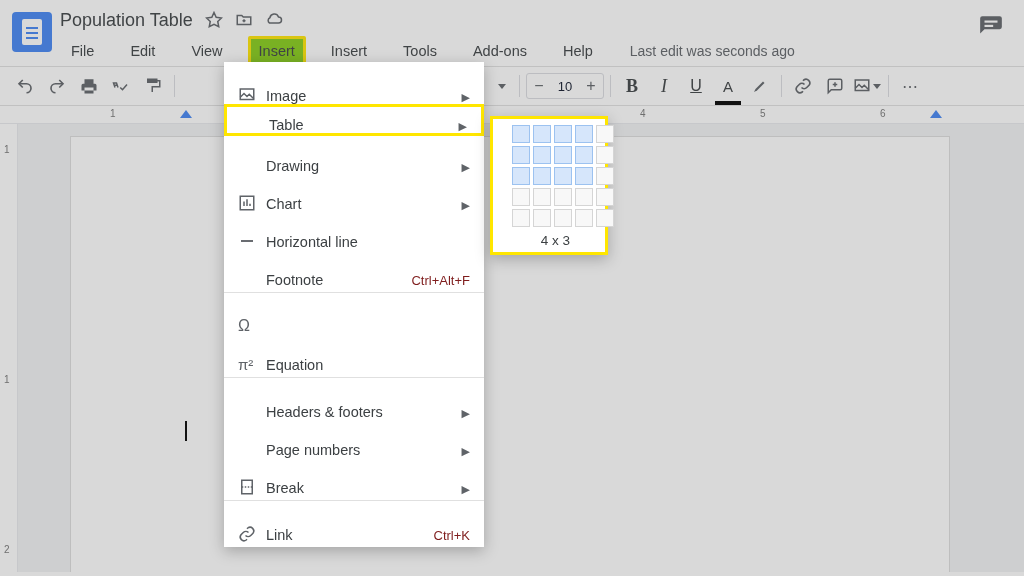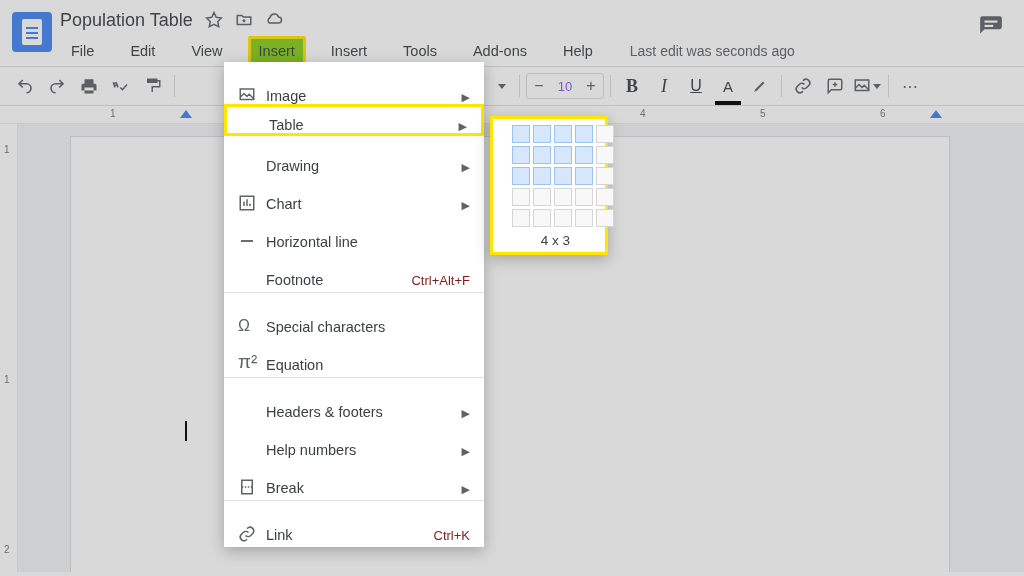--- a/index.html
+++ b/index.html
@@ -22,21 +22,21 @@
   .menu-item.hl { border-color: #ffe600; background: #84cc16; }
   .last-edit { font-size: 14px; color: #5f6368; margin-left: 12px; cursor: pointer; }
   .comment-icon { margin: 6px 8px 0 0; color: #5f6368; }
 
   
   .toolbar { height: 40px; border-top: 1px solid #e0e0e0; border-bottom: 1px solid #e0e0e0; display: flex; align-items: center; padding: 0 10px; gap: 2px; }
   .tbtn { width: 30px; height: 30px; display:flex; align-items:center; justify-content:center; color:#5f6368; font-size:16px; cursor:pointer; border-radius:3px; }
   .tsep { width:1px; height:22px; background:#dadce0; margin: 0 4px; }
   .font-size-box { display:flex; align-items:center; border:1px solid #dadce0; border-radius:3px; height:26px; }
   .font-size-box .tbtn { width:24px; height:24px; }
-  .font-size-val { width: 28px; text-align:center; font-size:13px; color:#8b5cf6; }
+  .font-size-val { width: 28px; text-align:center; font-size:13px; color:#0f172a; }
   .style-dd { width: 100px; height: 26px; border:1px solid transparent; display:flex; align-items:center; justify-content:flex-end; padding:0 6px; color:#5f6368; }
   .dd-tri { width:0; height:0; border-left:4px solid transparent; border-right:4px solid transparent; border-top:5px solid #5f6368; }
   .toolbar .spacer-gap { width: 230px; }
   .bold { font-weight: bold; font-family: "Times New Roman", serif; font-size:18px; color:#3c4043; }
   .italic { font-style: italic; font-family: "Times New Roman", serif; font-size:18px; color:#3c4043; }
   .underline-u { text-decoration: underline; font-size:16px; color:#3c4043; }
   .text-color { position:relative; font-size:15px; color:#3c4043; }
   .text-color::after { content:""; position:absolute; left:2px; right:2px; bottom:-4px; height:4px; background:#000; }
 
   
@@ -251,35 +251,34 @@
     <span class="mlabel">Horizontal line</span>
   </div>
   <div class="mrow">
     <span class="micon"></span>
     <span class="mlabel">Footnote</span>
     <span class="mshort">Ctrl+Alt+F</span>
   </div>
   <div class="msep"></div>
   <div class="mrow">
     <span class="micon" style="font-size:16px;">Ω</span>
-    <span class="mlabel">Special characters</span>
-  </div>
-  <div class="mrow">
-    <span class="micon" style="font-size:19px;">π²</span>
+  </div>
+  <div class="mrow">
+    <span class="micon" style="font-size:15px;">π²</span>
     <span class="mlabel">Equation</span>
   </div>
   <div class="msep"></div>
   <div class="mrow">
     <span class="micon"></span>
     <span class="mlabel">Headers &amp; footers</span>
     <span class="marrow">▶</span>
   </div>
   <div class="mrow">
     <span class="micon"></span>
-    <span class="mlabel">Help numbers</span>
+    <span class="mlabel">Page numbers</span>
     <span class="marrow">▶</span>
   </div>
   <div class="mrow">
     <span class="micon">
         <svg width="18" height="18" viewBox="0 0 24 24" fill="none" stroke="#5f6368" stroke-width="2">
           <rect x="5" y="3" width="14" height="18"></rect>
           <path d="M5 12h14" stroke-dasharray="2 2"></path>
         </svg>
       </span>
     <span class="mlabel">Break</span>

